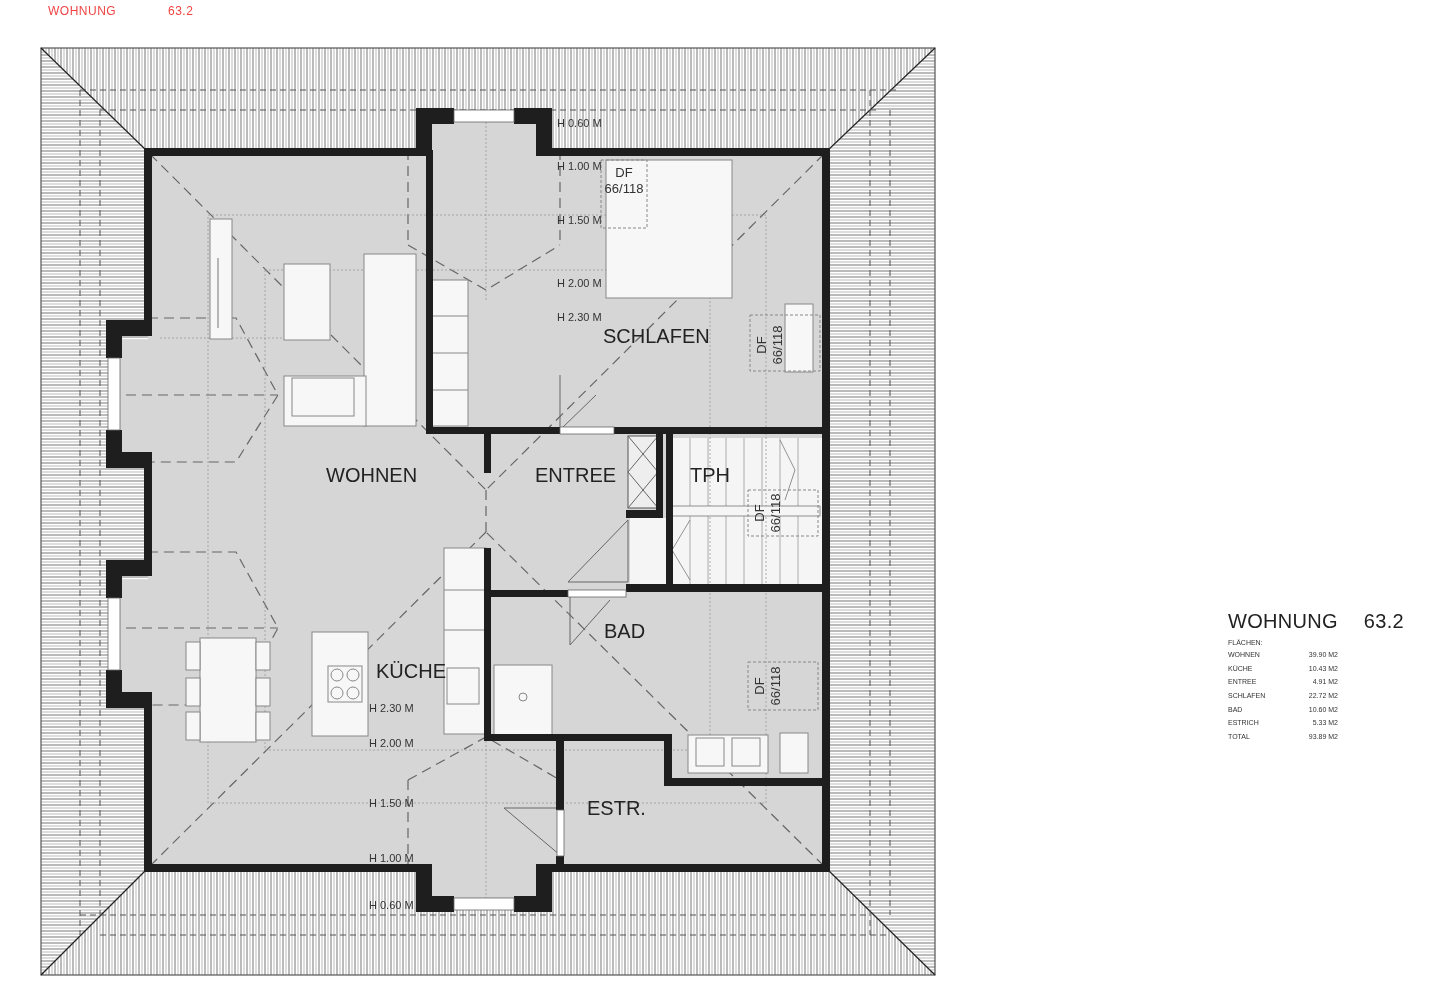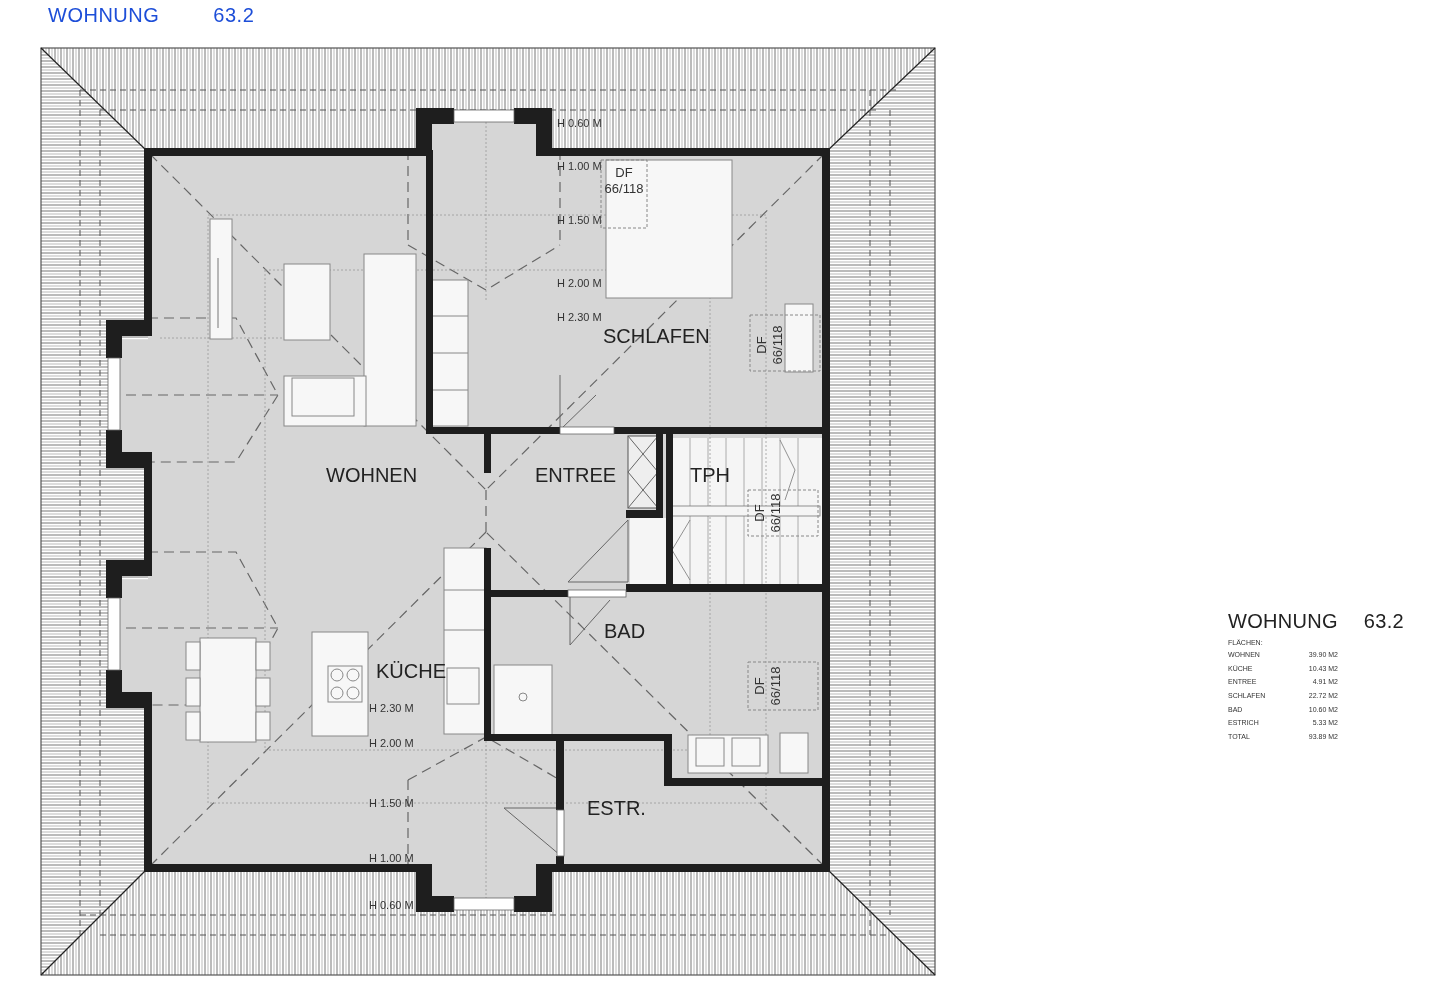--- a/index.html
+++ b/index.html
@@ -1,17 +1,17 @@
 <!DOCTYPE html>
 <html><head>
   <meta charset="utf-8">
   <style>
     html, body { margin: 0; padding: 0; background: #ffffff; }
     body { width: 1440px; height: 986px; position: relative; overflow: hidden; font-family: "Liberation Sans", sans-serif; }
-    .top-title { position: absolute; left: 48px; top: 4px; font-size: 20px; color: #1d4ed8; letter-spacing: 0.5px; }
+    .top-title { position: absolute; left: 48px; top: 4px; font-size: 12px; color: #ef4444; letter-spacing: 0.5px; }
     .top-title span { display: inline-block; }
     .top-title .num { margin-left: 48px; }
     .plan { position: absolute; left: 0; top: 0; }
     .legend { position: absolute; left: 1228px; top: 610px; width: 180px; color: #222; }
     .legend .hdr { font-size: 20px; display: flex; justify-content: space-between; width: 176px; letter-spacing: 0.3px; }
     .legend .sub { font-size: 7px; margin-top: 6px; color: #333; }
     .legend table { border-collapse: collapse; margin-top: 2px; }
     .legend td { font-size: 7px; color: #333; padding: 0; height: 13.6px; }
     .legend td.k { width: 60px; }
     .legend td.v { width: 50px; text-align: right; }

